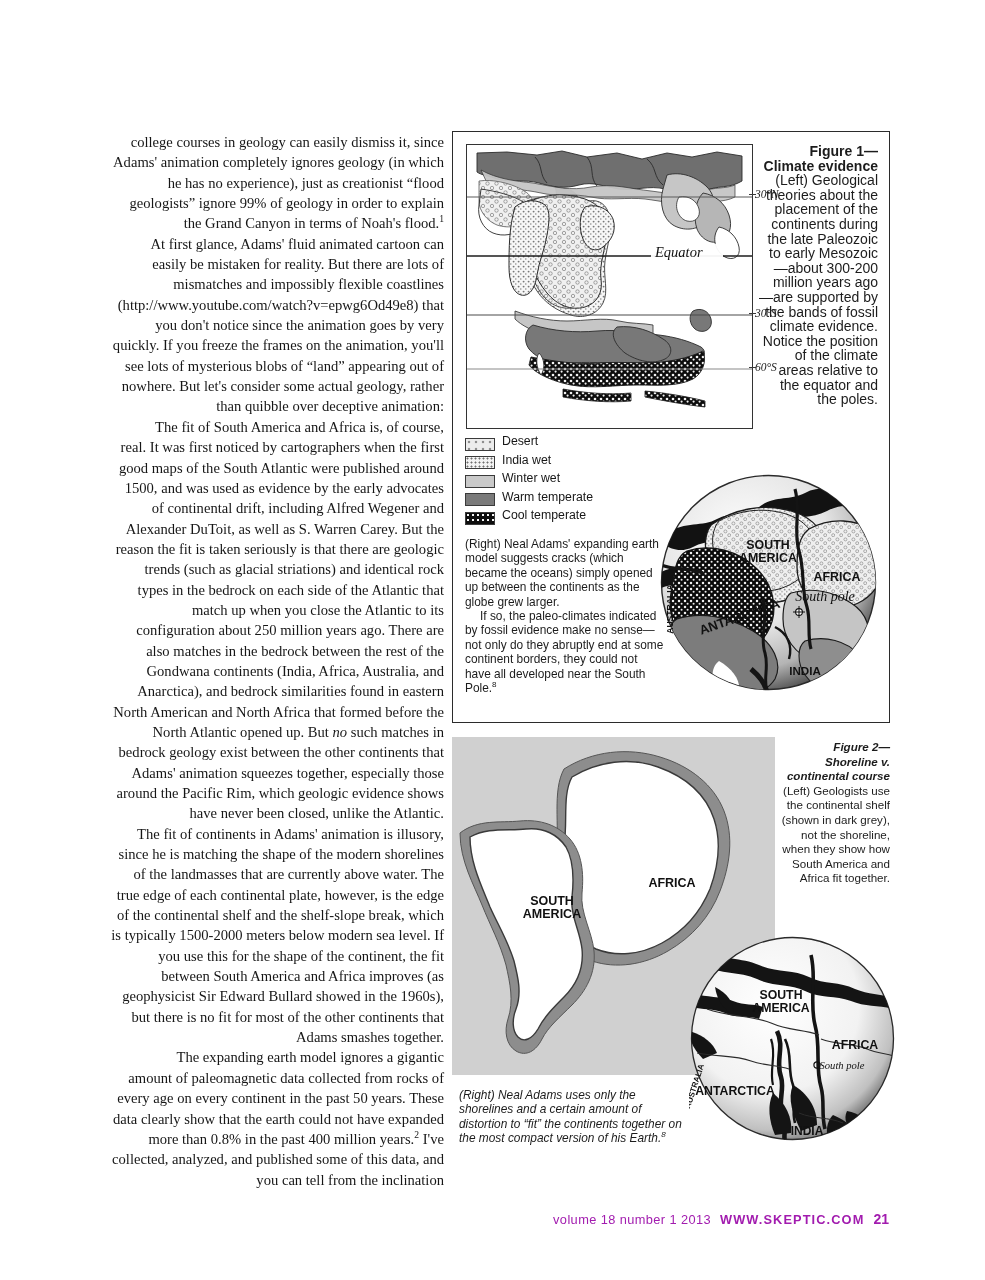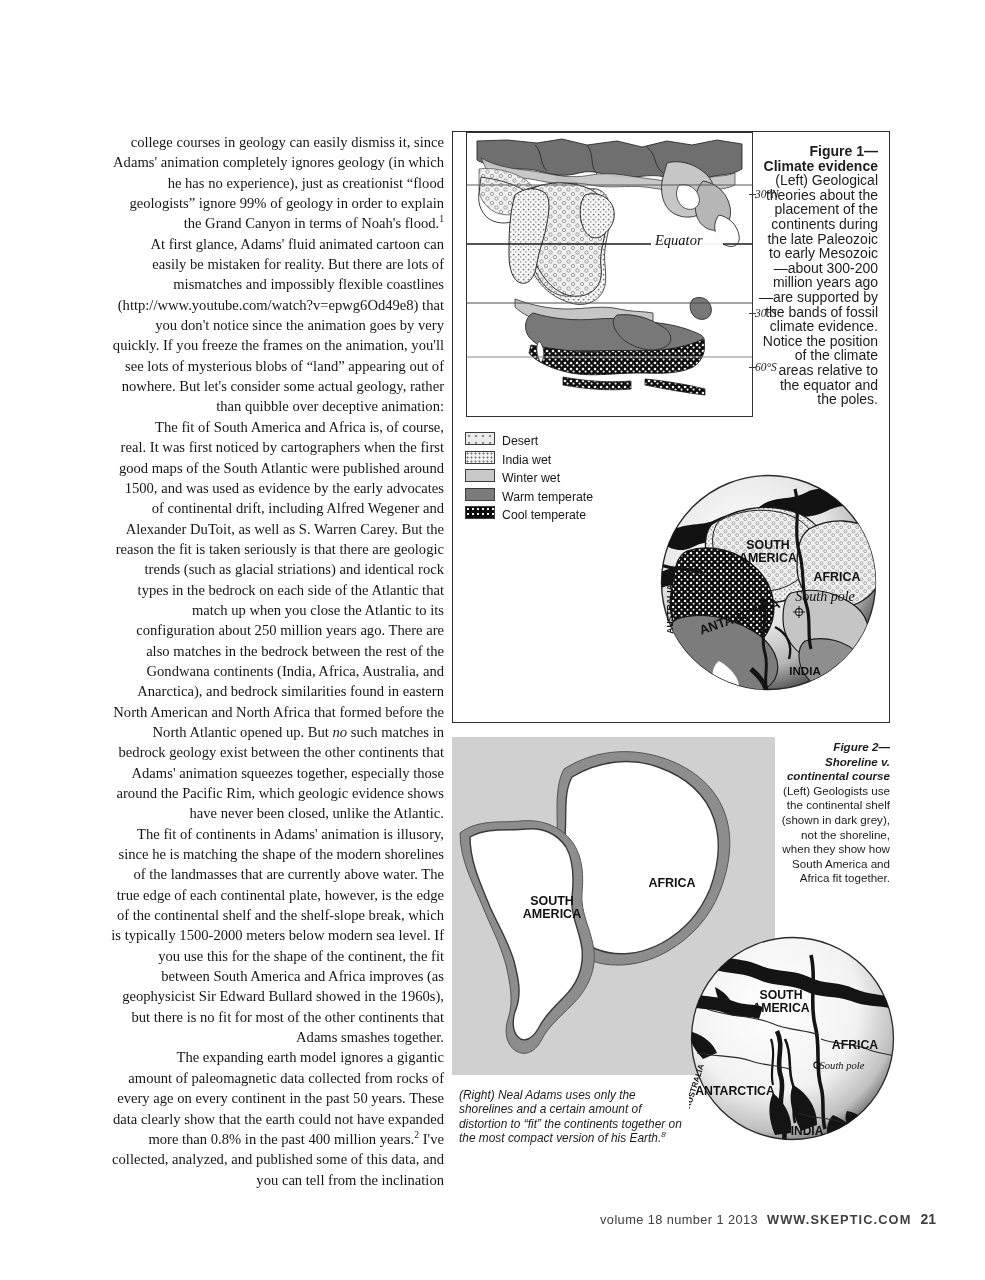--- a/index.html
+++ b/index.html
@@ -52,21 +52,21 @@
     width: 438px;
     height: 592px;
     border: 1.5px solid #2b2b2b;
     background: #ffffff;
     box-sizing: border-box;
   }
 
   #fig1-map-box {
     position: absolute;
     left: 13px;
-    top: 0;
+    top: 12px;
     width: 287px;
     height: 285px;
     border: 1px solid #333;
     background: #fde047;
     box-sizing: border-box;
     overflow: hidden;
   }
   #fig1-map-box svg { display: block; }
 
   #fig1-caption {
@@ -90,21 +90,21 @@
     left: 12px;
     top: 300px;
     width: 200px;
     font-family: "Liberation Sans", sans-serif;
     font-size: 12.3px;
     line-height: 18.6px;
     color: #171717;
   }
   .legend-row {
     display: flex;
-    align-items: flex-start;
+    align-items: flex-end;
     height: 18.6px;
   }
   .legend-swatch {
     width: 30px;
     height: 13px;
     border: 1px solid #3a3a3a;
     margin-right: 7px;
     flex: 0 0 auto;
     box-sizing: border-box;
   }
@@ -210,25 +210,25 @@
     background: #b5b5b5;
   }
 
   
   #footer {
     position: absolute;
     left: 0;
     top: 1211px;
     width: 985px;
     text-align: right;
-    padding-right: 49px;
+    padding-right: 96px;
     box-sizing: border-box;
     font-family: "Liberation Sans", sans-serif;
     font-size: 12.8px;
-    color: #404040;
+    color: #a21caf;
   }
   #footer .vol { letter-spacing: 0.4px; }
   #footer .site {
     font-weight: bold;
     letter-spacing: 1.1px;
     margin-left: 9px;
   }
   #footer .pageno {
     font-weight: bold;
     margin-left: 9px;
@@ -383,20 +383,22 @@
       <span class="legend-swatch sw-warm"></span>
       <span>Warm temperate</span>
     </div>
     <div class="legend-row">
       <span class="legend-swatch sw-cool"></span>
       <span>Cool temperate</span>
     </div>
   </div>
 
   <div id="fig1-lower-text">
+    <p>(Right) Neal Adams' expanding earth model suggests cracks (which became the oceans) simply opened up between the continents as the globe grew larger.</p>
+    <p class="ind"><span>If so, the paleo-climates indicated by fossil evidence make no sense—not only do they abruptly end at some continent borders, they could not have all developed near the South Pole.</span><sup>8</sup></p>
   </div>
 
   <div id="globe1">
     <svg width="219" height="219" viewBox="0 0 219 219" xmlns="http://www.w3.org/2000/svg">
       <defs>
         <radialGradient id="g1shade" cx="38%" cy="32%" r="72%">
           <stop offset="0%" stop-color="#ffffff"></stop>
           <stop offset="55%" stop-color="#e6e6e6"></stop>
           <stop offset="82%" stop-color="#b4b4b4"></stop>
           <stop offset="100%" stop-color="#4e4e4e"></stop>

